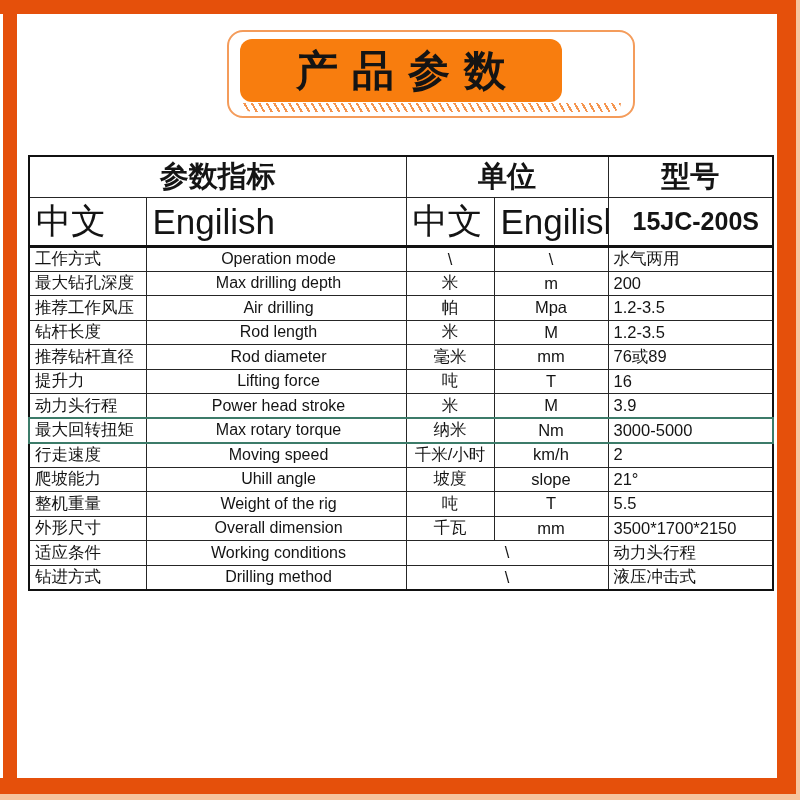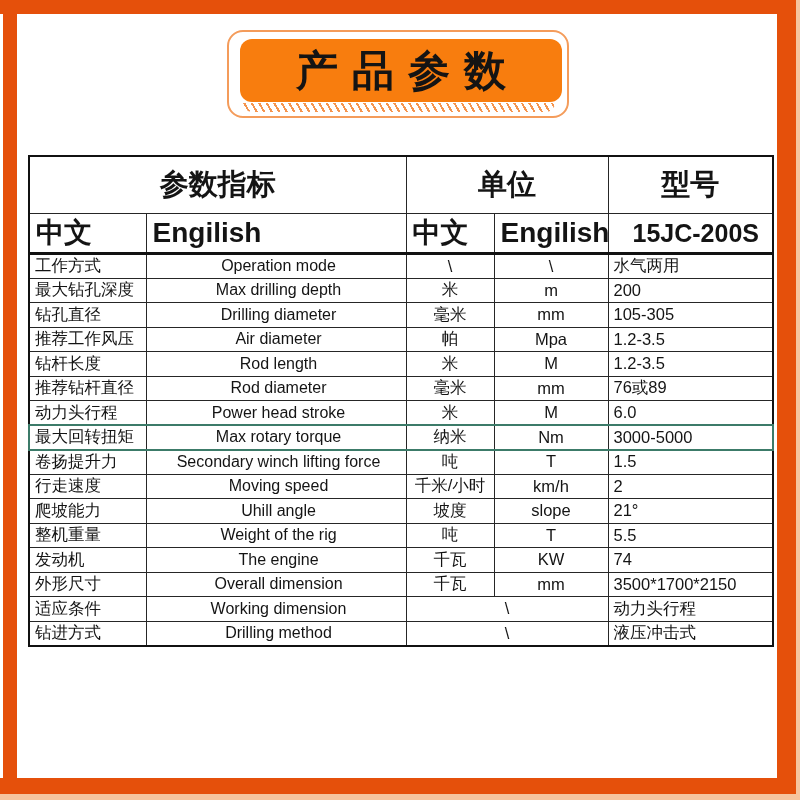--- a/index.html
+++ b/index.html
@@ -8,36 +8,36 @@
 
   
   .frame-top    { position:absolute; left:0; top:0; width:800px; height:14px; background:#E5500B; }
   .frame-left   { position:absolute; left:3px; top:0; width:14px; height:795px; background:#E5500B; }
   .frame-right  { position:absolute; left:777px; top:0; width:19px; height:795px; background:#E5500B; }
   .frame-bottom { position:absolute; left:0; top:778px; width:800px; height:17px; background:#E5500B; }
   .frame-right-light  { position:absolute; left:796px; top:0; width:4px; height:800px; background:#F6C49E; }
   .frame-bottom-light { position:absolute; left:0; top:794px; width:800px; height:6px; background:#F6C49E; }
 
   
-  .banner { position:absolute; left:227px; top:30px; width:342px; height:88px; background:#fff;
+  .banner { position:absolute; left:227px; top:30px; width:408px; height:88px; background:#fff;
             border:2px solid #F49C5B; border-radius:16px; }
   .banner-plate { position:absolute; left:11px; top:7px; width:322px; height:63px; background:#F87D0E;
             border-radius:12px; display:flex; align-items:center; justify-content:center; }
   .banner-title { font-family:"DejaVu Serif",serif; font-weight:bold; font-size:42px; color:#141414;
             letter-spacing:14px; margin-right:-14px; white-space:nowrap; }
   .banner-hatch { position:absolute; left:14px; right:12px; bottom:4px; height:9px;
             border-radius:0 0 9px 9px;
             background:repeating-linear-gradient(60deg, #fff 0 4.5px, #F5954F 4.5px 6.5px); }
 
   
   table.spec { position:absolute; left:28px; top:155px; width:744px; border-collapse:collapse;
             table-layout:fixed; background:#fff; color:#141414; border:2px solid #111; }
   table.spec th, table.spec td { border:1px solid #262626; overflow:hidden; white-space:nowrap; }
-  tr.h1 th { height:37px; font-size:29px; font-weight:bold; text-align:center; padding:8px; }
-  tr.h2 th { height:37px; font-size:28px; font-weight:bold; text-align:left; padding:0 0 0 6px;
+  tr.h1 th { height:37px; font-size:29px; font-weight:bold; text-align:center; padding:0; }
+  tr.h2 th { height:37px; font-size:35px; font-weight:normal; text-align:left; padding:0 0 0 6px;
             border-bottom:3px solid #111; }
   tr.h2 th.model { font-weight:bold; font-size:25px;padding-left:24px; }
   tbody td { height:24.5px; font-size:16.5px; padding:0 0 0 5px; }
   td.c-en { white-space:pre-wrap; font-size:16px;text-align:center; }
   td.c-ucn, td.c-uen { text-align:center; padding:0; }
   td.merged { text-align:center; padding:0; }
   tr.selected { outline:2px solid #3C7B69; outline-offset:-1px; }
 </style>
 </head>
 <body>
@@ -89,67 +89,60 @@
         <td class="c-val">水气两用</td>
       </tr>
         <tr>
         <td class="c-cn">最大钻孔深度</td>
         <td class="c-en">Max drilling depth</td>
         <td class="c-ucn">米</td>
         <td class="c-uen">m</td>
         <td class="c-val">200</td>
       </tr>
         <tr>
-        <td class="c-cn">钻孔直径</td>
-        <td class="c-en">Drilling diameter</td>
-        <td class="c-ucn">毫米</td>
-        <td class="c-uen">mm</td>
-        <td class="c-val">105-305</td>
-      </tr>
-        <tr>
         <td class="c-cn">推荐工作风压</td>
-        <td class="c-en">Air diameter</td>
+        <td class="c-en">Air drilling</td>
         <td class="c-ucn">帕</td>
         <td class="c-uen">Mpa</td>
         <td class="c-val">1.2-3.5</td>
       </tr>
         <tr>
         <td class="c-cn">钻杆长度</td>
         <td class="c-en">Rod length</td>
         <td class="c-ucn">米</td>
         <td class="c-uen">M</td>
         <td class="c-val">1.2-3.5</td>
       </tr>
         <tr>
         <td class="c-cn">推荐钻杆直径</td>
         <td class="c-en">Rod  diameter</td>
         <td class="c-ucn">毫米</td>
         <td class="c-uen">mm</td>
         <td class="c-val">76或89</td>
       </tr>
         <tr>
+        <td class="c-cn">提升力</td>
+        <td class="c-en">Lifting force</td>
+        <td class="c-ucn">吨</td>
+        <td class="c-uen">T</td>
+        <td class="c-val">16</td>
+      </tr>
+        <tr>
         <td class="c-cn">动力头行程</td>
         <td class="c-en">Power head stroke</td>
         <td class="c-ucn">米</td>
         <td class="c-uen">M</td>
-        <td class="c-val">6.0</td>
+        <td class="c-val">3.9</td>
       </tr>
         <tr class="selected">
         <td class="c-cn">最大回转扭矩</td>
         <td class="c-en">Max rotary  torque</td>
         <td class="c-ucn">纳米</td>
         <td class="c-uen">Nm</td>
         <td class="c-val">3000-5000</td>
-      </tr>
-        <tr>
-        <td class="c-cn">卷扬提升力</td>
-        <td class="c-en">Secondary winch lifting force</td>
-        <td class="c-ucn">吨</td>
-        <td class="c-uen">T</td>
-        <td class="c-val">1.5</td>
       </tr>
         <tr>
         <td class="c-cn">行走速度</td>
         <td class="c-en">Moving speed</td>
         <td class="c-ucn">千米/小时</td>
         <td class="c-uen">km/h</td>
         <td class="c-val">2</td>
       </tr>
         <tr>
         <td class="c-cn">爬坡能力</td>
@@ -159,36 +152,29 @@
         <td class="c-val">21°</td>
       </tr>
         <tr>
         <td class="c-cn">整机重量</td>
         <td class="c-en">Weight of the rig</td>
         <td class="c-ucn">吨</td>
         <td class="c-uen">T</td>
         <td class="c-val">5.5</td>
       </tr>
         <tr>
-        <td class="c-cn">发动机</td>
-        <td class="c-en">The engine</td>
-        <td class="c-ucn">千瓦</td>
-        <td class="c-uen">KW</td>
-        <td class="c-val">74</td>
-      </tr>
-        <tr>
         <td class="c-cn">外形尺寸</td>
         <td class="c-en">Overall dimension</td>
         <td class="c-ucn">千瓦</td>
         <td class="c-uen">mm</td>
         <td class="c-val">3500*1700*2150</td>
       </tr>
         <tr>
         <td class="c-cn">适应条件</td>
-        <td class="c-en">Working  dimension</td>
+        <td class="c-en">Working  conditions</td>
         <td class="c-ucn merged" colspan="2">\</td>
 
         <td class="c-val">动力头行程</td>
       </tr>
         <tr>
         <td class="c-cn">钻进方式</td>
         <td class="c-en">Drilling method</td>
         <td class="c-ucn merged" colspan="2">\</td>
 
         <td class="c-val">液压冲击式</td>

